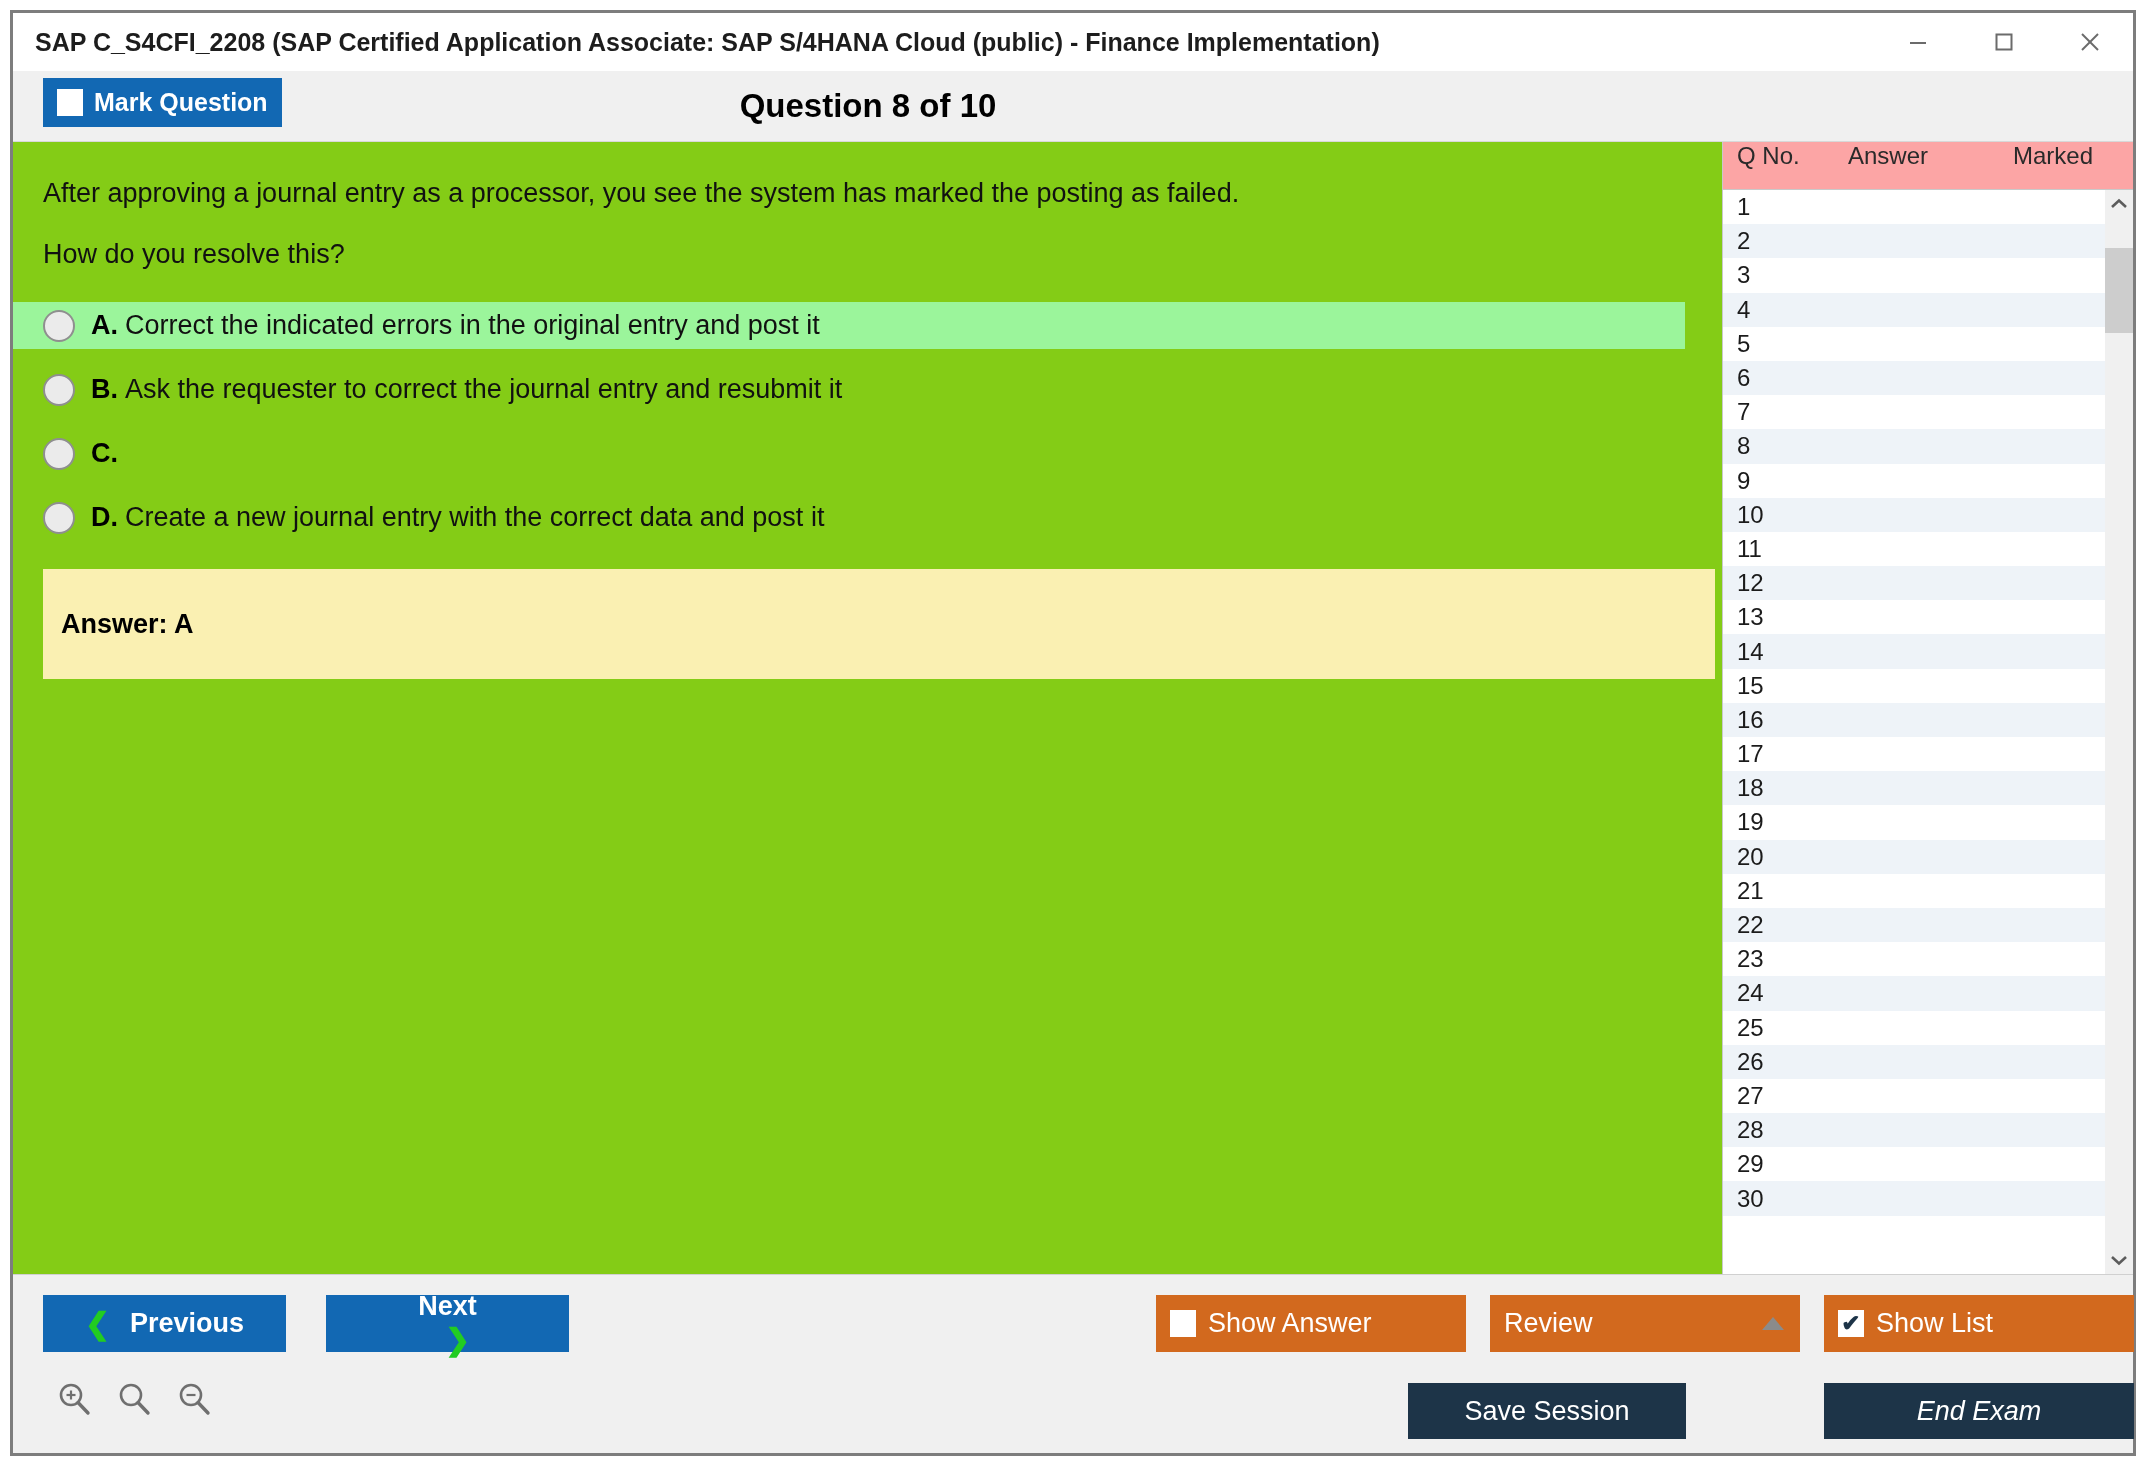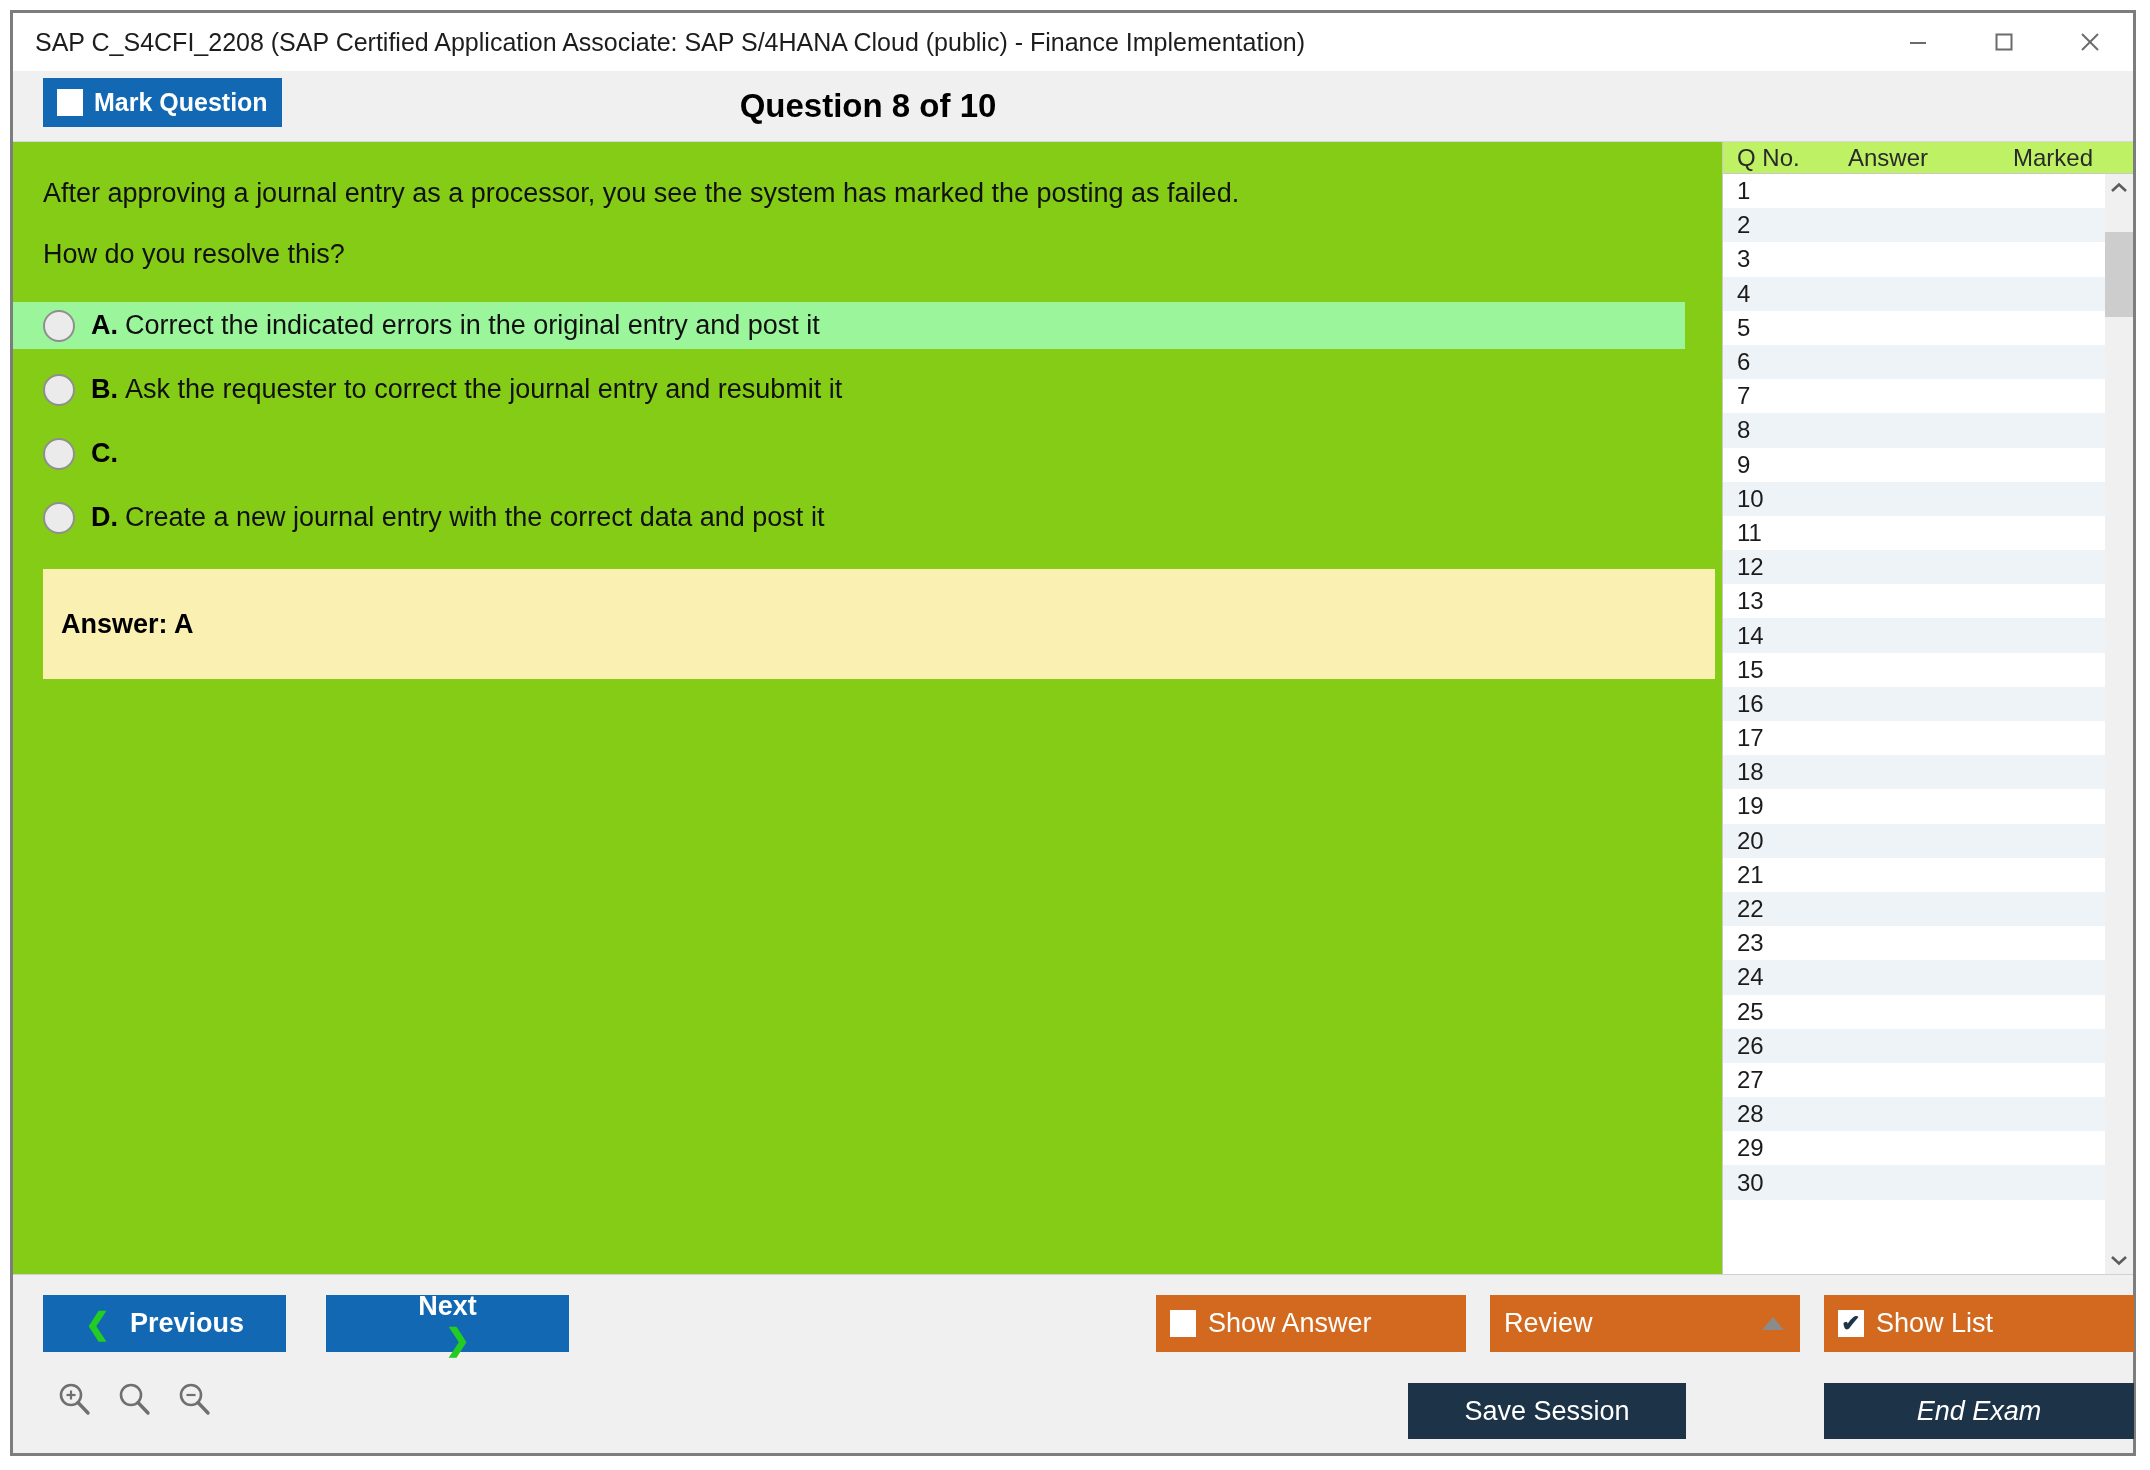--- a/index.html
+++ b/index.html
@@ -31,20 +31,21 @@
   }
 
   
   .titlebar {
     height: 58px;
     background: #ffffff;
     display: flex;
     align-items: center;
     flex: 0 0 auto;
     position: relative;
+    font-weight: bold;
   }
   .title-text {
     padding-left: 22px;
     font-size: 25px;
     color: #1d1d1d;
     white-space: nowrap;
     letter-spacing: 0px;
   }
   .win-controls {
     position: absolute;
@@ -186,25 +187,24 @@
   .listpanel {
     flex: 1 1 auto;
     display: flex;
     flex-direction: column;
     background: #ffffff;
     border-left: 1px solid #c9c9c9;
     min-width: 0;
     position: relative;
   }
   .list-header {
-    height: 32px;
+    height: 48px;
     flex: 0 0 auto;
     display: flex;
-    align-items: center;
-    background: #bef264;
+    background: #fca5a5;
     border-bottom: 1px solid #c9c9c9;
     box-sizing: border-box;
   }
   .lh-col {
     font-size: 24px;
     color: #2a2a2a;
   }
   .lh-qno   { width: 125px; padding-left: 14px; box-sizing: border-box; }
   .lh-ans   { width: 165px; }
   .lh-mark  { width: 120px; }

